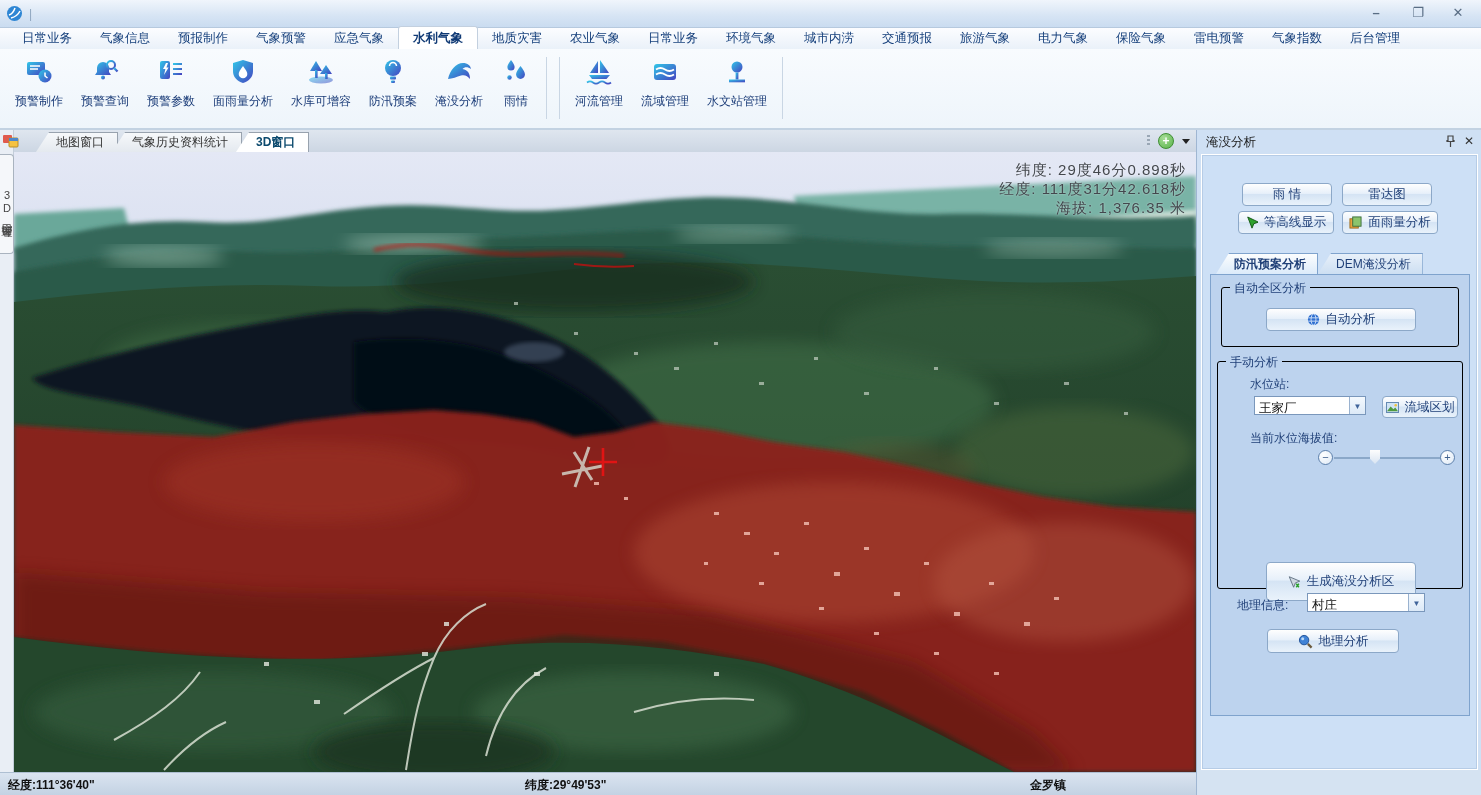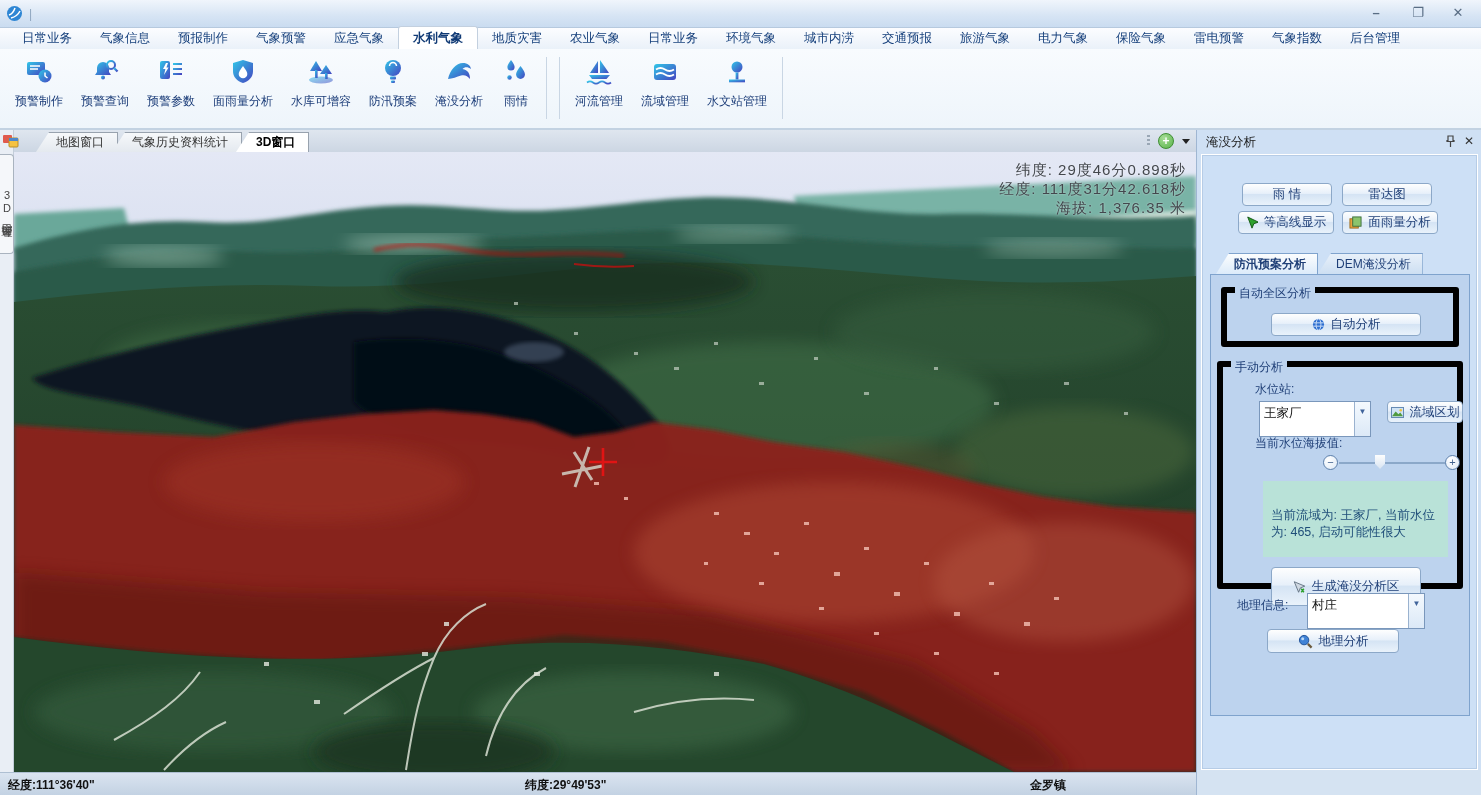--- a/index.html
+++ b/index.html
@@ -34,21 +34,21 @@
   .titem svg { width:30px; height:30px; }
   .titem span { margin-top:6px; font-size:12px; color:#1b3c78; white-space:nowrap; }
 
   
   #tabbar { position:absolute; left:14px; top:130px; width:1182px; height:22px;
     background:linear-gradient(#dfe6ef,#ccd6e3); display:flex; align-items:flex-end; padding-left:22px; }
   .doc-tab { position:relative; height:20px; padding:2px 14px 0 20px; font-size:12px; color:#333;
     clip-path:polygon(13px 0,100% 0,100% 100%,0 100%);
     background:linear-gradient(#f7f9fb,#e4e9ef); box-shadow:inset 0 1px 0 #98a2ae, inset -1px 0 0 #98a2ae;
     margin-right:-6px; cursor:default; white-space:nowrap; }
-  .doc-tab.active { background:#ffffff; font-weight:bold; color:#000000; z-index:2; }
+  .doc-tab.active { background:#ffffff; font-weight:bold; color:#0c4a6e; z-index:2; }
   #add-window-button { position:absolute; right:22px; top:3px; width:16px; height:16px; border-radius:50%;
     background:radial-gradient(circle at 35% 30%,#a6dd96,#59b34a); border:1px solid #3f8f33;
     color:#fff; font-size:12px; line-height:14px; text-align:center; font-weight:bold; cursor:pointer; }
   #window-list-dropdown { position:absolute; right:6px; top:9px; width:0; height:0;
     border-left:4px solid transparent; border-right:4px solid transparent; border-top:5px solid #222; cursor:pointer; }
   #tab-grip { position:absolute; right:46px; top:5px; width:3px; height:12px;
     background:repeating-linear-gradient(#9aa7b5 0 2px,transparent 2px 4px); }
 
   
   #leftstrip { position:absolute; left:0; top:130px; width:14px; height:642px;
@@ -82,24 +82,24 @@
   .pbtn { position:absolute; border:1px solid #8ca8c8; border-radius:4px; color:#1f3f77;
     background:linear-gradient(#fefefe,#e7f0fa 45%,#d5e4f4 50%,#e9f2fb); display:flex; align-items:center;
     justify-content:center; gap:6px; font-size:12.5px; cursor:pointer; white-space:nowrap; }
   .ptab-row { position:absolute; left:14px; top:98px; display:flex; }
   .ptab { height:21px; padding:3px 12px 0 18px; clip-path:polygon(13px 0,100% 0,100% 100%,0 100%);
     background:linear-gradient(#e9f1fa,#cddff2); box-shadow:inset 0 1px 0 #7fa3cd, inset -1px 0 0 #7fa3cd;
     font-size:12px; color:#1f3f77; cursor:pointer; white-space:nowrap; }
   .ptab.active { background:linear-gradient(#fdfefe,#dcebfa); font-weight:bold; }
   #tab-content { position:absolute; left:8px; top:119px; width:260px; height:442px;
     background:#bdd3ee; border:1px solid #7fa3cd; }
-  .groupbox { position:absolute; border:6px solid #000000; border-radius:3px; }
+  .groupbox { position:absolute; border:1px solid #000000; border-radius:3px; }
   .grouplabel { position:absolute; top:-8px; left:8px; background:#bdd3ee; padding:0 4px; color:#1f3f77; font-size:12px; }
   .plabel { position:absolute; color:#1f3f77; font-size:12px; white-space:nowrap; }
-  .combo { position:absolute; height:36px; background:#fff; border:1px solid #7a97bb; display:flex;justify-content:center; }
+  .combo { position:absolute; height:19px; background:#fff; border:1px solid #7a97bb; display:flex;justify-content:center; }
   .combo .val { flex:1; font-size:12.5px; color:#111; padding:3px 0 0 4px; overflow:hidden; white-space:nowrap; }
   .combo .drop { width:16px; border-left:1px solid #9ab2cf; background:linear-gradient(#f4f9fe,#dce9f7);
     color:#3f639a; font-size:8px; text-align:center; line-height:19px; cursor:pointer; }
   .slider-btn { position:absolute; width:15px; height:15px; border-radius:50%; border:1px solid #5d80ab;
     background:radial-gradient(circle at 35% 30%,#ffffff,#dde9f6); color:#41628f; font-size:11px;
     line-height:13px; text-align:center; cursor:pointer; }
   #slider-track { position:absolute; height:2px; background:#8ba8c9; }
   #slider-thumb { position:absolute; width:10px; height:14px; background:linear-gradient(#fdfdfd,#d8e4f2);
     clip-path:polygon(0 0,100% 0,100% 62%,50% 100%,0 62%); filter:drop-shadow(0 0 1px #49688f); cursor:grab; }
   #info-box { position:absolute; left:47px; top:315px; width:185px; height:76px; background:#b9e2d8;
@@ -463,21 +463,20 @@
                 <path d="M1 10l4-5 3 3 2-2 3 4z" fill="#4f9a3f"></path>
                 <circle cx="10.5" cy="3.5" r="1.4" fill="#f0c23c"></circle>
               </svg>
             <span>流域区划</span>
           </div>
           <span class="plabel" style="left:32px;top:68px;">当前水位海拔值:</span>
           <div class="slider-btn" style="left:100px;top:88px;">−</div>
           <div id="slider-track" style="left:116px;top:95px;width:106px;"></div>
           <div id="slider-thumb" style="left:152px;top:88px;"></div>
           <div class="slider-btn" style="left:222px;top:88px;">+</div>
-          <div id="info-box" style="left:40px;top:114px;">当前流域为: 王家厂, 当前水位为:  465, 启动可能性很大</div>
           <div class="pbtn" style="left:48px;top:200px;width:150px;height:39px;">
             <svg width="13" height="14" viewBox="0 0 14 16">
                 <path d="M1 2l5 12 2-5 5-2z" fill="#cfd8e2" stroke="#5b6b7c"></path>
                 <path d="M9 10l3 4M12 10l-3 4" stroke="#2da12d" stroke-width="1.6"></path>
               </svg>
             <span>生成淹没分析区</span>
           </div>
         </div>
 
         <span class="plabel" style="left:26px;top:322px;">地理信息:</span>

